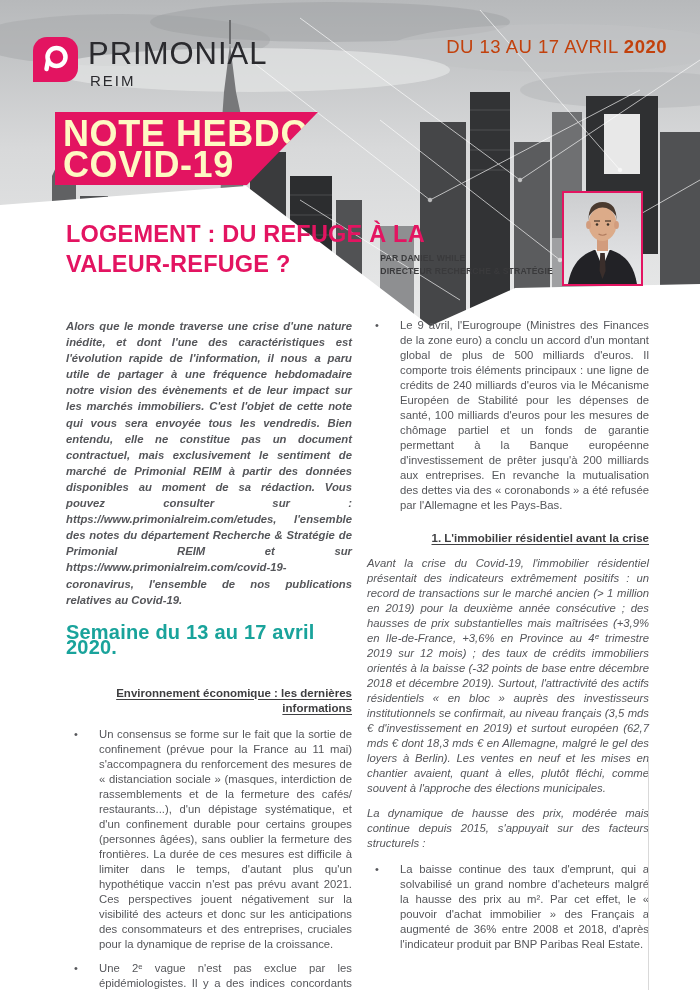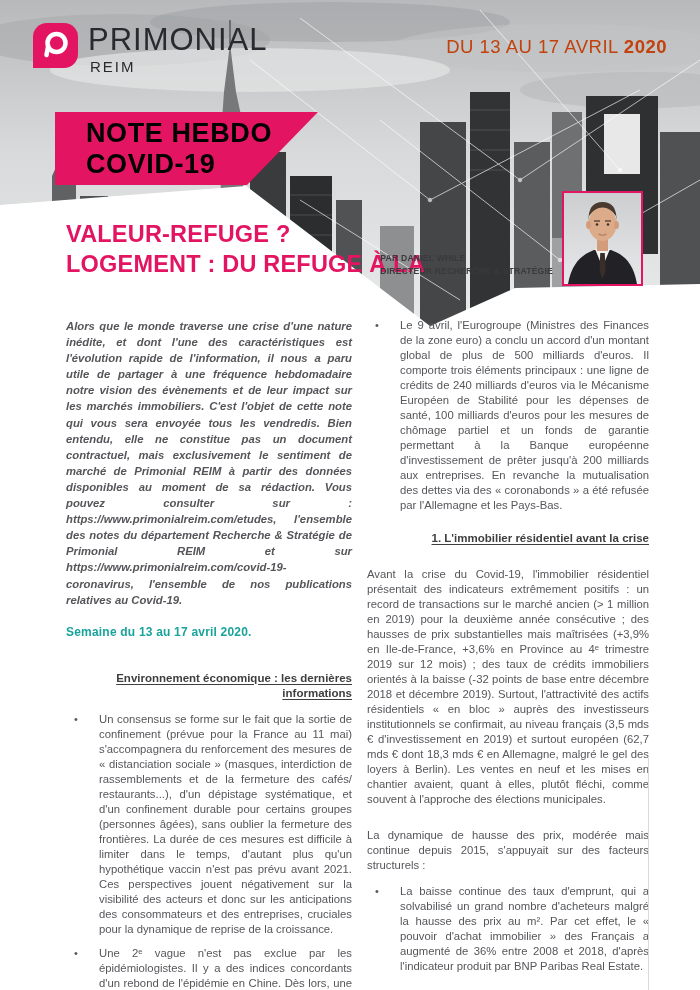--- a/index.html
+++ b/index.html
@@ -5,40 +5,40 @@
   * { margin:0; padding:0; box-sizing:border-box; }
   html,body { width:700px; }
   body {
     height:990px; background:#ffffff; position:relative; overflow:hidden;
     font-family:"Liberation Sans", sans-serif; color:#55565a;
   }
   
   .header { position:absolute; left:0; top:0; width:700px; height:332px; }
   .header svg.city { position:absolute; inset:0; display:block; }
 
-  .logo { position:absolute; left:33px; top:23px; display:flex; align-items:flex-start; }
+  .logo { position:absolute; left:33px; top:37px; display:flex; align-items:flex-start; }
   .logo-icon {
     width:45px; height:45px; background:#e31461;
     border-radius:14px 14px 14px 0; position:relative; flex:0 0 auto;
   }
   .logo-text { margin-left:10px; }
   .logo-name { font-size:31px; font-weight:500; letter-spacing:1px; color:#2a2a2e; line-height:34px; }
   .logo-sub  { font-size:15px; font-weight:400; letter-spacing:2px; color:#2a2a2e; margin-top:1px; margin-left:2px; }
 
   .date-range {
     position:absolute; right:33px; top:36px; font-size:18.5px; letter-spacing:0.5px;
     color:#c2410c; font-weight:500; white-space:nowrap;
   }
   .date-range b { font-weight:800; }
 
   .banner {
     position:absolute; left:55px; top:112px; width:263px; height:73px;
     background:#e31461; clip-path:polygon(0 0, 100% 0, 73% 100%, 0 100%);
-    color:#000000; font-weight:800; font-size:27px; line-height:31px;
-    padding:6px 0 0 31px; letter-spacing:0.6px;
+    color:#fef9c3; font-weight:800; font-size:36px; line-height:31px;
+    padding:6px 0 0 8px; letter-spacing:0.6px;
   }
 
   .page-title {
     position:absolute; left:66px; top:219px; color:#e31461;
     font-size:23.5px; font-weight:800; line-height:30px; letter-spacing:0.2px;
   }
 
   .author-caption {
     position:absolute; right:147px; top:252px; 
     font-size:8.6px; font-weight:700; color:#3a3a3c; line-height:13px; letter-spacing:0.2px;
@@ -49,34 +49,34 @@
     border:2px solid #e31461; background:#d8d9db;
   }
   .portrait svg { display:block; width:100%; height:100%; }
 
   
   .col { position:absolute; top:318px; font-size:11.3px; line-height:15px; text-align:justify; }
   .col-left  { left:66px;  width:286px; }
   .col-right { left:367px; width:282px; }
 
   .intro { font-weight:700; font-style:italic; line-height:16.1px; color:#55565a; }
-  .week-label { margin-top:17px; color:#19a39b; font-size:12px; font-weight:700; letter-spacing:0.2px; text-align:left; }
+  .week-label { margin-top:17px; color:#19a39b; font-size:20px; font-weight:700; letter-spacing:0.2px; text-align:left; }
   .section-heading {
     margin-top:31px; color:#3e3e40; font-size:11.5px; font-weight:700;
     text-decoration:underline; text-underline-offset:2px; text-align:right;
   }
   .section-heading.right { margin-top:18px; }
   ul.bullets { list-style:none; margin-top:11px; }
   ul.bullets.first { margin-top:0; }
   ul.bullets li { position:relative; padding-left:33px; margin-top:9px; }
   ul.bullets li:first-child { margin-top:0; }
   ul.bullets li::before {
     content:"\2022"; position:absolute; left:8px; top:0; color:#55565a; font-size:11px;
   }
-  .para { margin-top:21px; }
+  .para { margin-top:10px;font-style:italic; }
 
   .vline { position:absolute; left:648px; top:758px; width:1px; height:232px; background:#d9d9d9; }
 </style>
 </head>
 <body>
 
 <div class="header">
 
   <svg class="city" viewBox="0 0 700 332" preserveAspectRatio="none" aria-hidden="true">
     <defs>
@@ -159,22 +159,22 @@
   <div class="date-range">
     <span>DU 13 AU 17 AVRIL </span><b>2020</b>
   </div>
 
   <div class="banner">
     <div>NOTE HEBDO</div>
     <div>COVID-19</div>
   </div>
 
   <div class="page-title">
+    <div>LOGEMENT : DU REFUGE À LA</div>
     <div>VALEUR-REFUGE ?</div>
-    <div>LOGEMENT : DU REFUGE À LA</div>
   </div>
 
   <div class="author-caption">
     <div>PAR DANIEL WHILE</div>
     <div>DIRECTEUR RECHERCHE &amp; STRATÉGIE</div>
   </div>
 
   <div class="portrait">
     <svg viewBox="0 0 77 91" aria-hidden="true">
       <defs>

